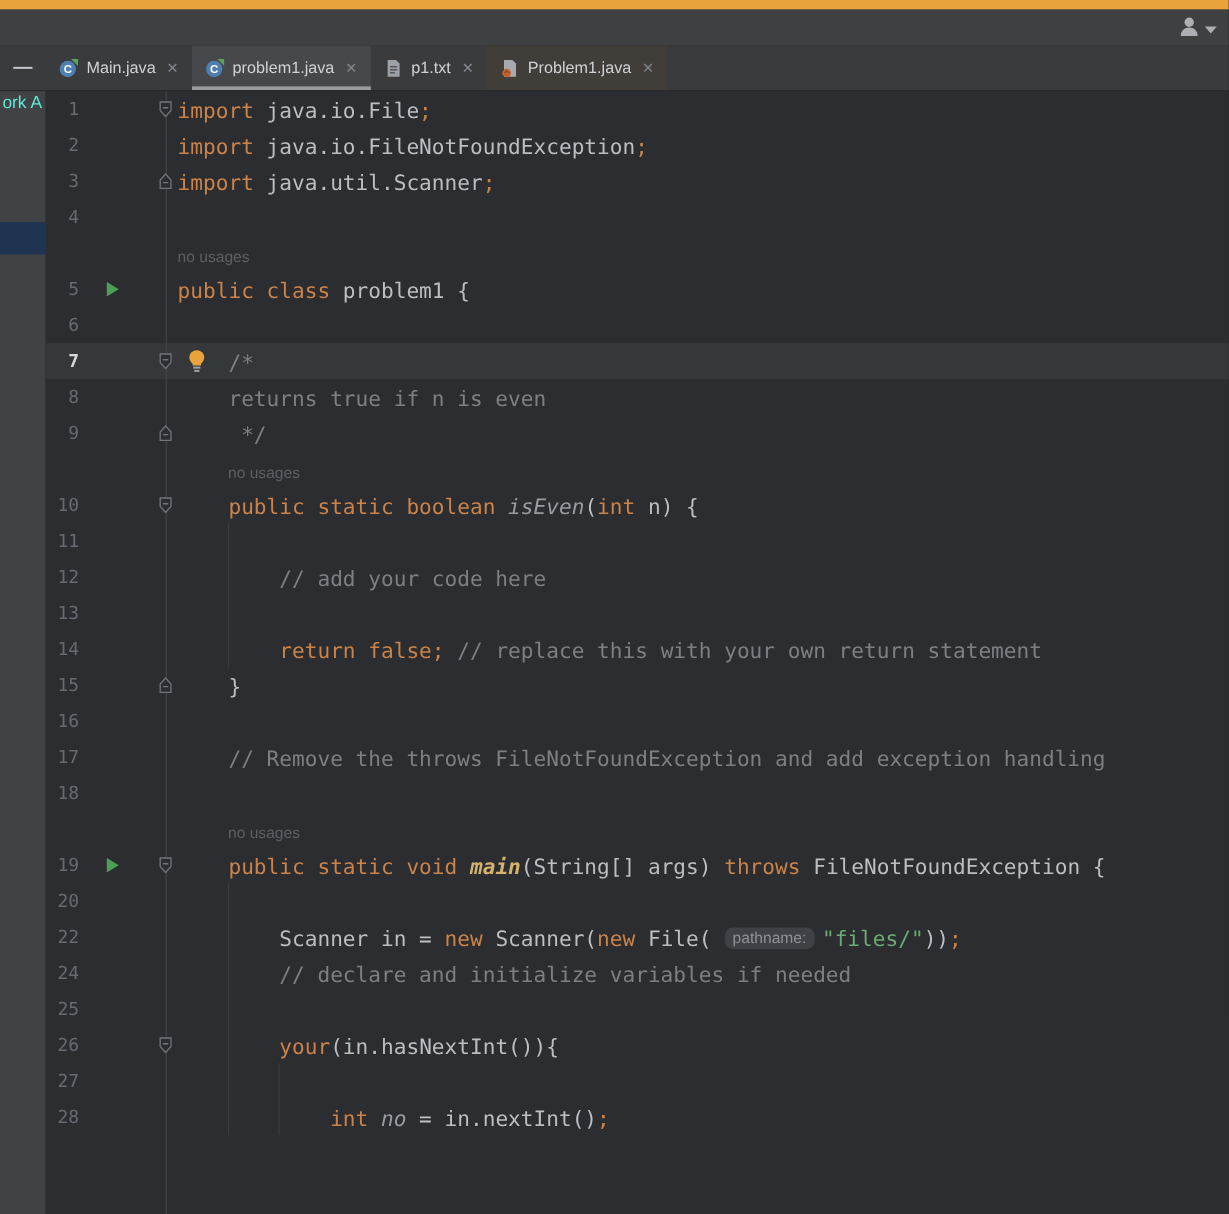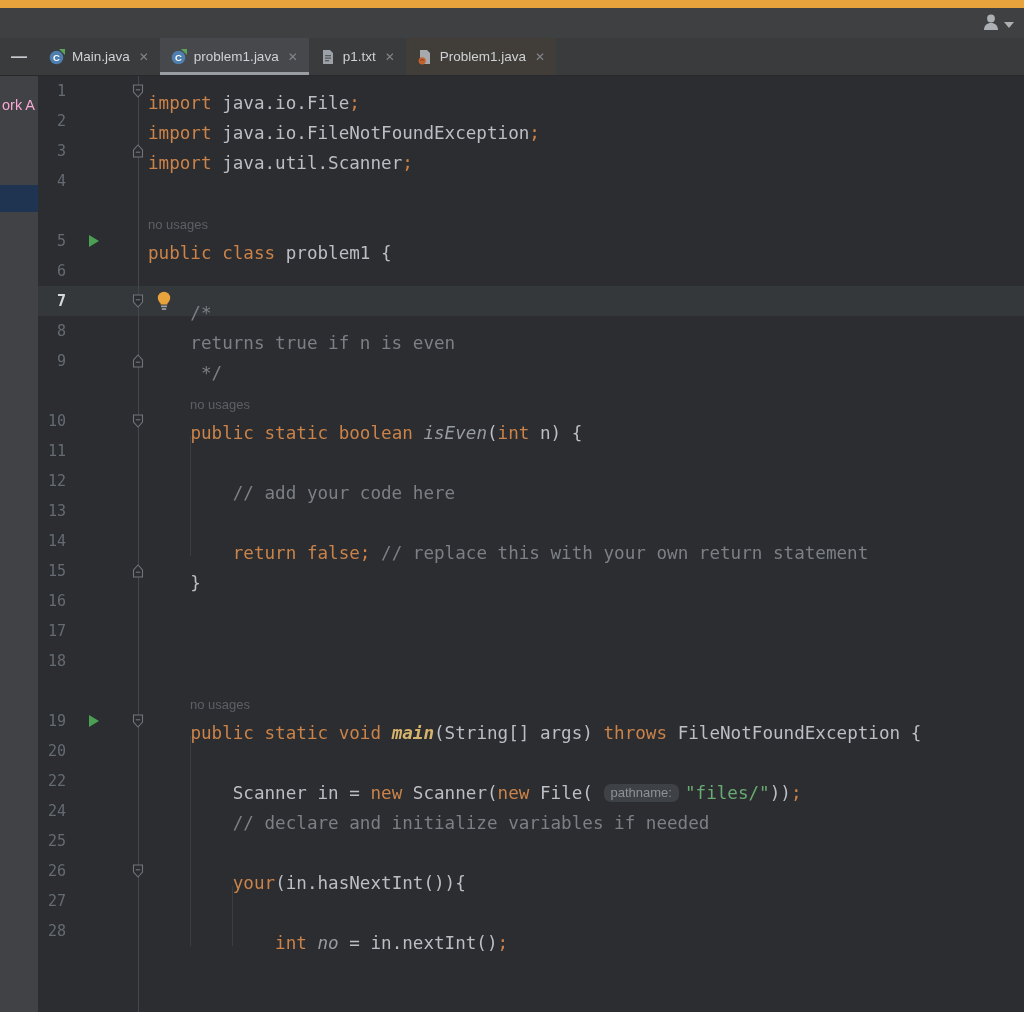--- a/index.html
+++ b/index.html
@@ -17,30 +17,30 @@
   .leftcell{width:38px;display:flex;align-items:center;justify-content:center;flex:0 0 auto;}
   .hide-glyph{color:#C6C9CD;font-size:16px;font-weight:bold;line-height:1;cursor:default;}
   .tab{display:flex;align-items:center;gap:7px;padding:0 11px;font-size:13.5px;color:#CFD2D6;position:relative;flex:0 0 auto;cursor:default;}
   .tab.active{background:#46484B;}
   .tab.active::after{content:"";position:absolute;left:0;right:0;bottom:0;height:3px;background:#9A9EA3;}
   .tab.warm{background:#413D38;}
   .tab .close{color:#83878D;font-size:12px;margin-left:2px;}
   .tab .ticon{display:inline-flex;width:16px;height:16px;}
   .main{display:flex;height:936px;}
   .strip{width:38px;flex:0 0 auto;background:#404245;position:relative;overflow:hidden;}
-  .strip-text{position:absolute;left:2px;top:21px;color:#f9a8d4;font-size:14.5px;white-space:nowrap;}
+  .strip-text{position:absolute;left:2px;top:2px;color:#5eead4;font-size:14.5px;white-space:nowrap;}
   .strip-sel{position:absolute;left:0;top:109px;width:38px;height:27px;background:#1E3450;}
   .editor{flex:1;position:relative;overflow:hidden;background:#2B2D30;}
   .sep-line{position:absolute;left:100px;top:0;bottom:0;width:1px;background:#43464A;z-index:2;}
   .rows{position:relative;}
   .row{position:relative;height:30px;}
   .row.current{background:#35383B;}
   .ln{position:absolute;left:0;top:0;width:28px;text-align:right;font:15px/30px "DejaVu Sans Mono",monospace;color:#666B73;}
   .row.current .ln{color:#D6D8DB;font-weight:bold;}
-  .code{position:absolute;left:110px;top:12px;white-space:pre;font:17.6px/30px "DejaVu Sans Mono",monospace;color:#BCBEC4;z-index:3;}
+  .code{position:absolute;left:110px;top:2px;white-space:pre;font:17.6px/30px "DejaVu Sans Mono",monospace;color:#BCBEC4;z-index:3;}
   .tok-kw{color:#CB8349;}
   .tok-txt{color:#BCBEC4;}
   .tok-cmt{color:#7C8085;}
   .tok-str{color:#6AAB73;}
   .tok-decl{color:#D6B26C;font-weight:bold;font-style:italic;}
   .tok-dim{color:#989CA3;font-style:italic;}
   .chip{display:inline-block;background:#3E4145;color:#8E9196;border-radius:7px;padding:2px 7px 3px;font:13px "Liberation Sans",sans-serif;margin-right:6px;vertical-align:2px;line-height:1;}
   .inlay{color:#5C6065;font:13px/30px "Liberation Sans",sans-serif;display:inline-block;}
   .guide{position:absolute;top:0;bottom:0;width:1px;background:#3A3D41;z-index:1;}
   .gicon{position:absolute;z-index:4;display:inline-flex;}
@@ -244,20 +244,21 @@
             </svg>
           </span>
           <span class="code"><span class="tok-txt">    }</span></span>
         </div>
         <div class="row">
           <div class="ln">16</div>
           <span class="code"></span>
         </div>
         <div class="row">
           <div class="ln">17</div>
+          <span class="code"><span class="tok-cmt">    // Remove the throws FileNotFoundException and add exception handling</span></span>
         </div>
         <div class="row">
           <div class="ln">18</div>
           <span class="code"></span>
         </div>
         <div class="row">
           <span class="code"><span class="inlay" style="margin-left: 42px;">no usages</span></span>
         </div>
         <div class="row">
           <div class="ln">19</div>

